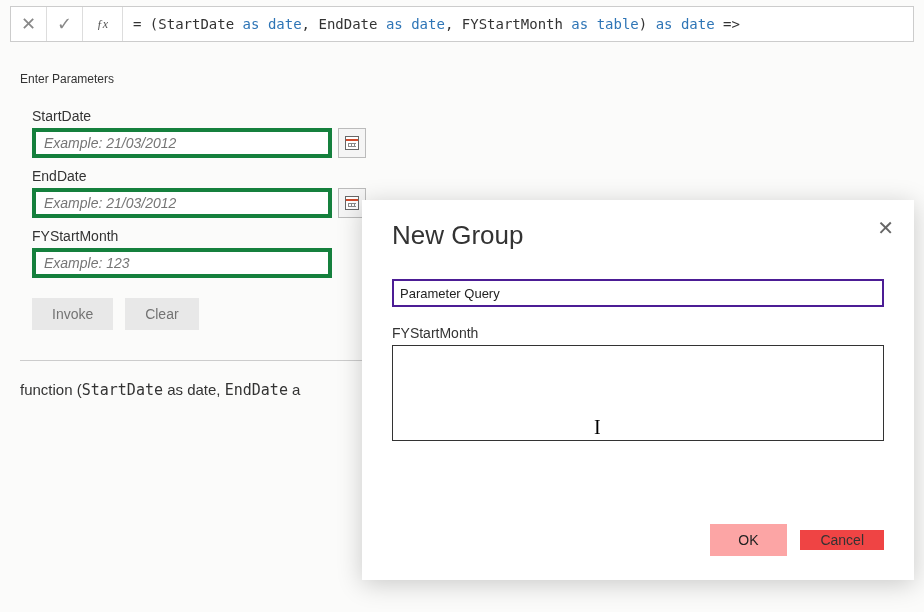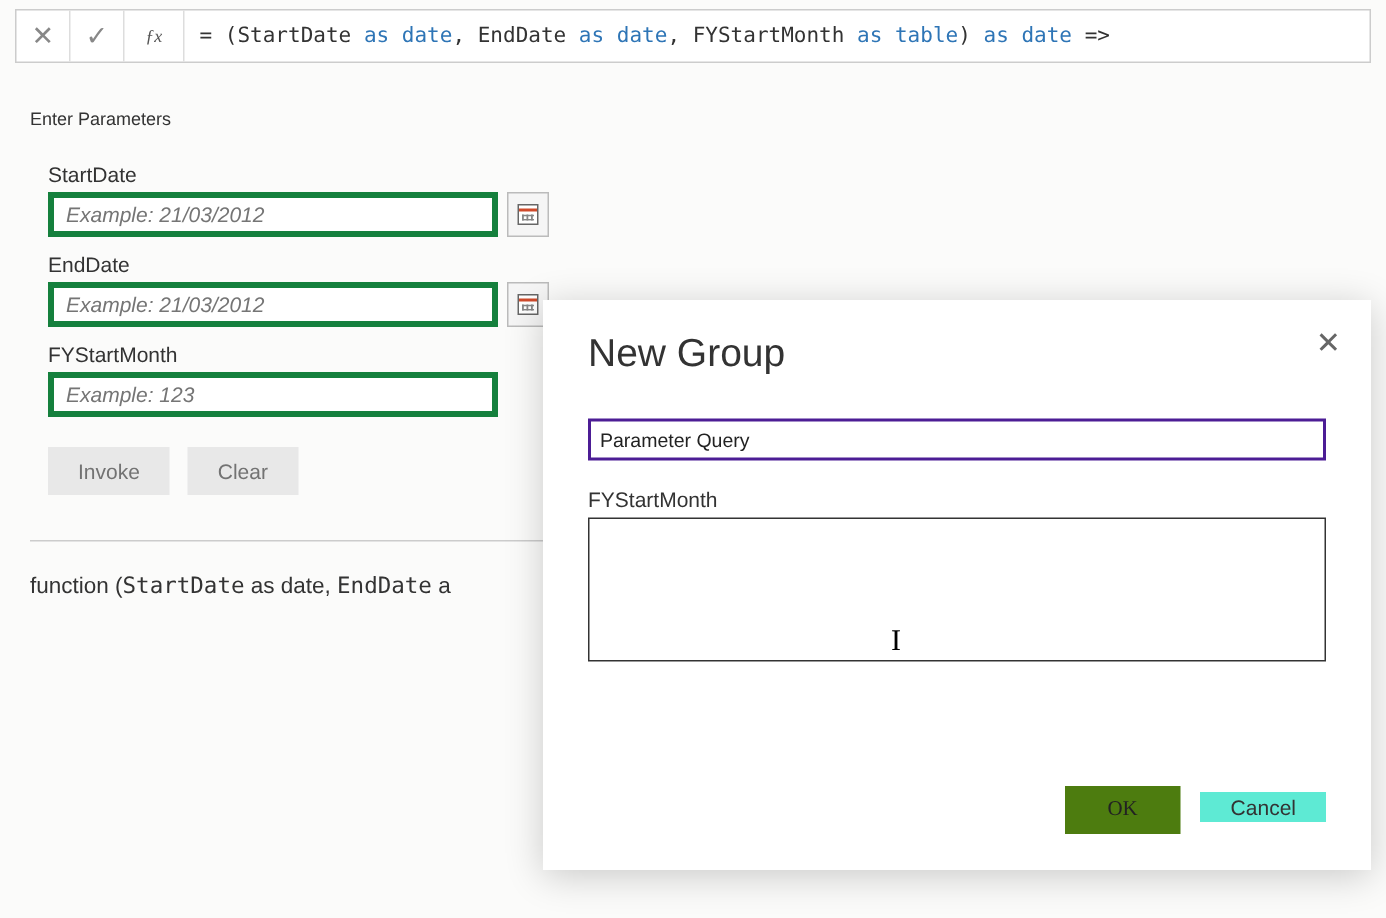--- a/index.html
+++ b/index.html
@@ -201,31 +201,30 @@
       font-size: 20px;
       color: #000;
       pointer-events: none;
     }
     .dialog-buttons {
       position: absolute;
       bottom: 24px;
       right: 30px;
     }
     .btn-ok {
-      background: #4d7c0f;
+      background: #fca5a5;
       border: none;
       padding: 8px 28px;
       font-size: 14px;
       color: #222;
       cursor: pointer;
       margin-right: 10px;
-      font-family: Liberation Serif, serif;
     }
     .btn-cancel {
-      background: #5eead4;
+      background: #ef4444;
       border: none;
       padding: 2px 20px;
       font-size: 14px;
       color: #333;
       cursor: pointer;
     }
   </style>
 </head>
 <body>
 

